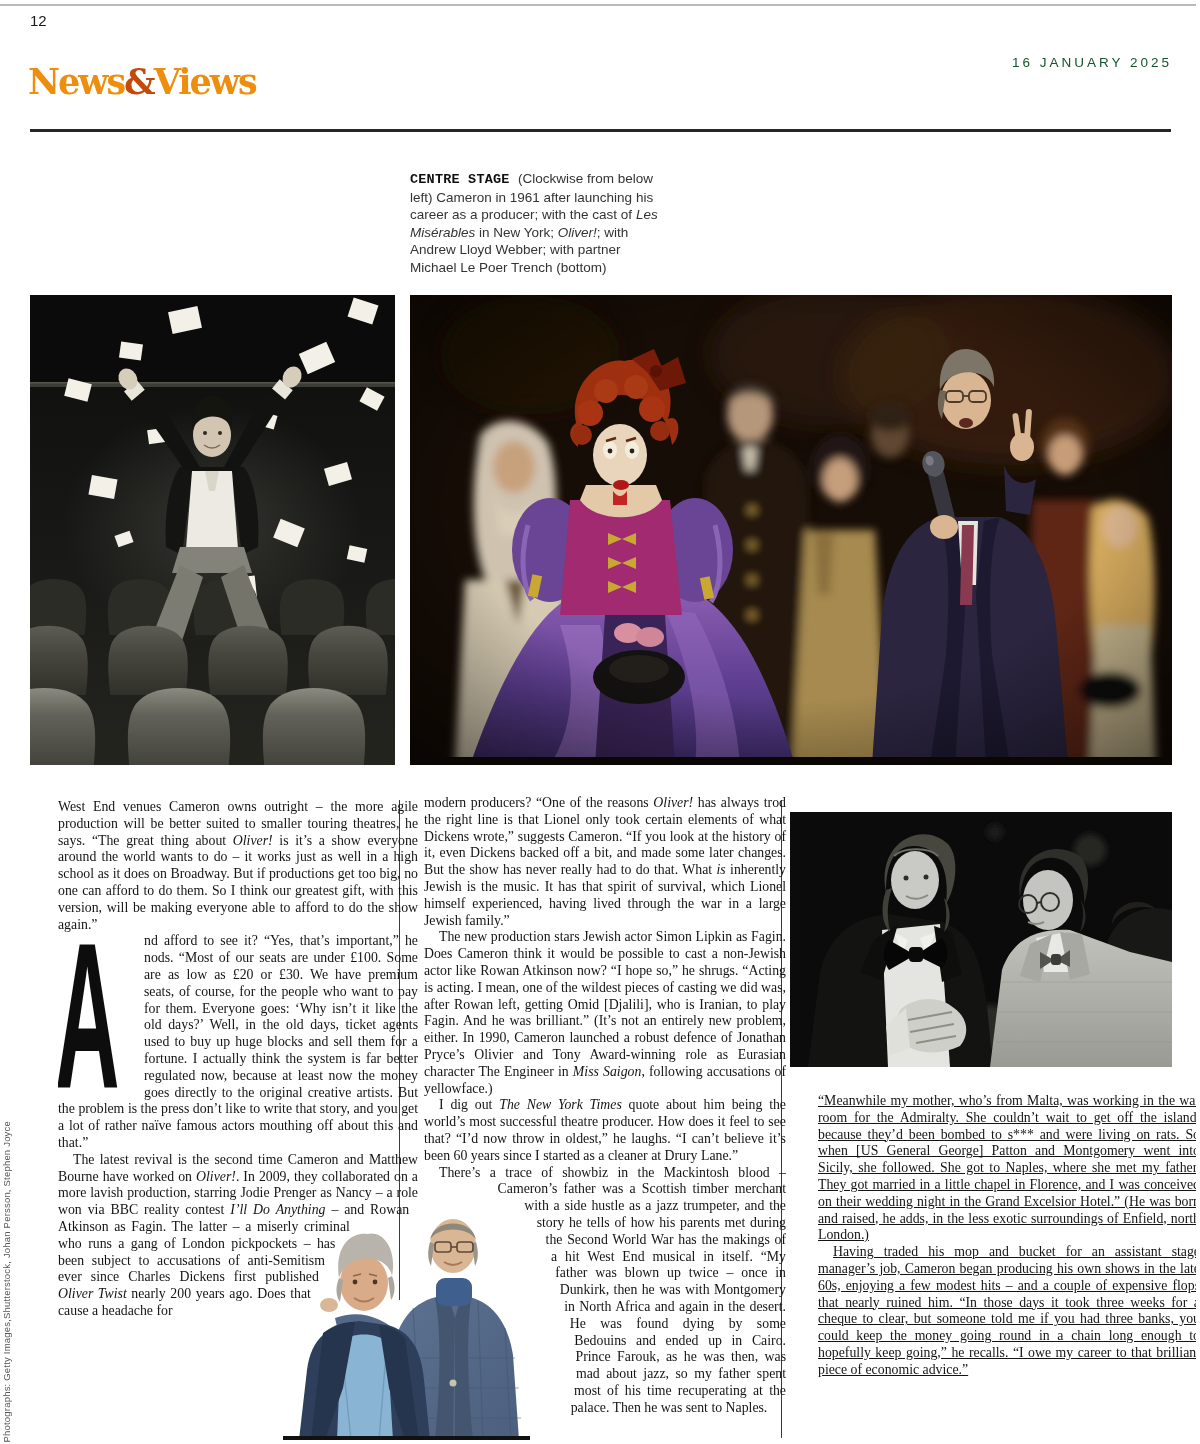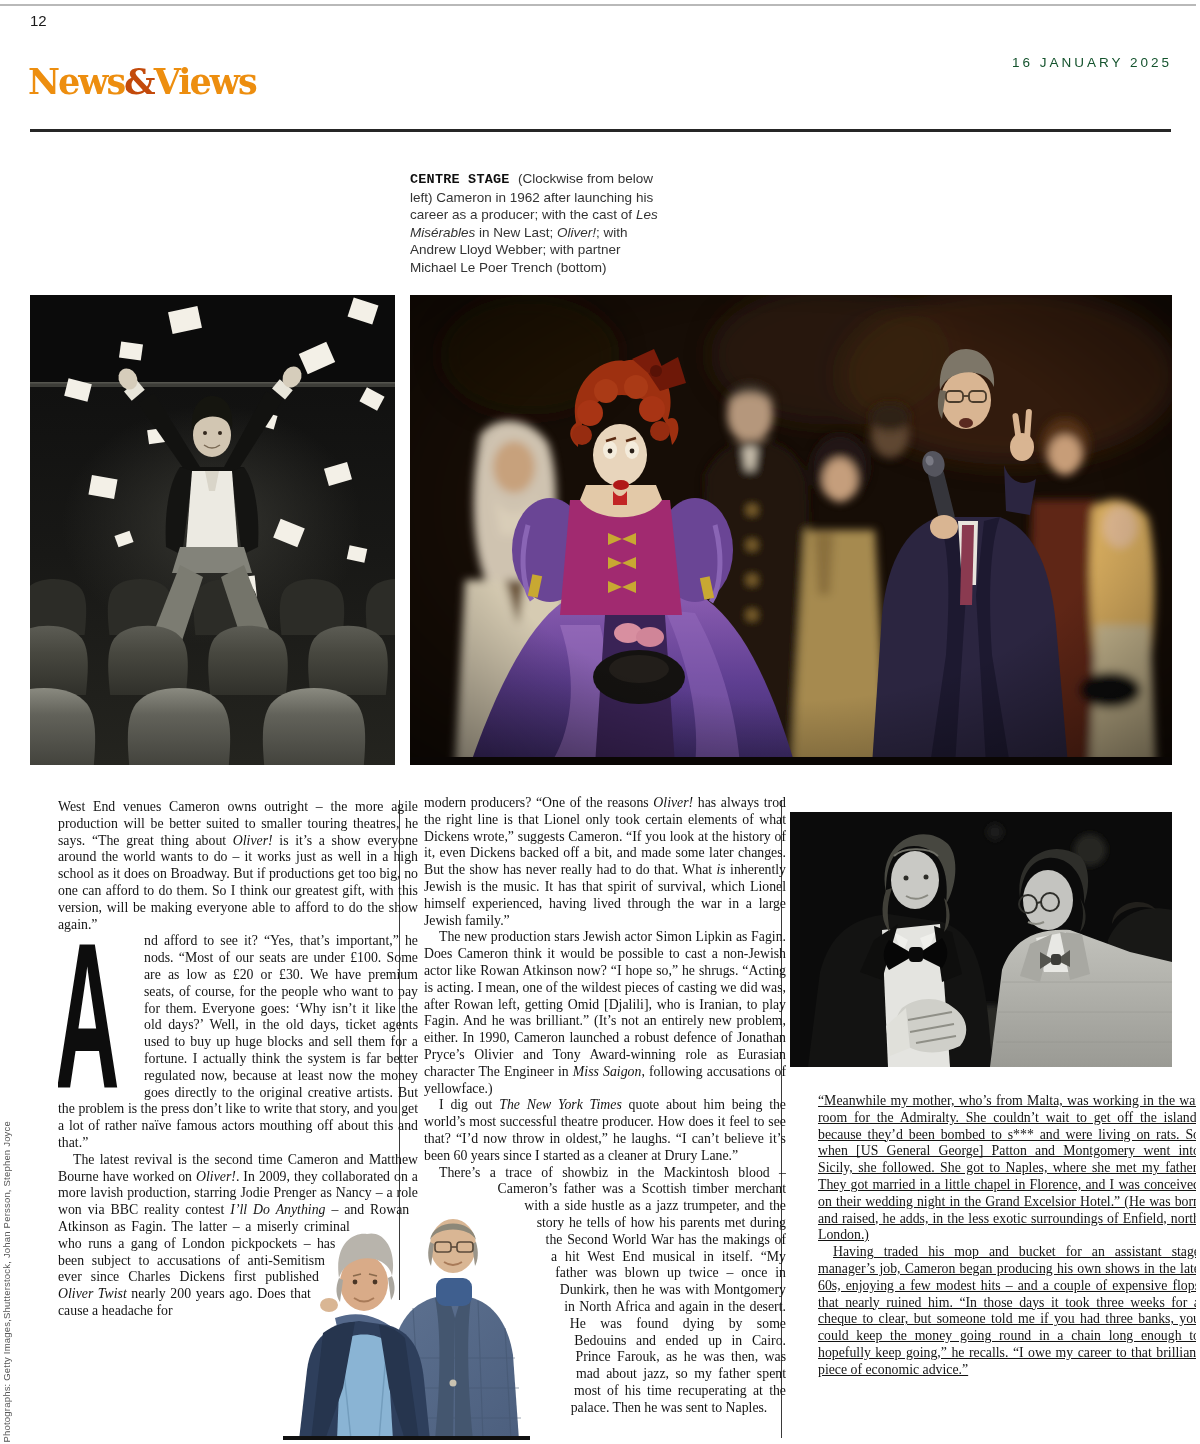--- a/index.html
+++ b/index.html
@@ -56,21 +56,21 @@
 
 <div id="page">
 
   <div class="toprule"></div>
   <div class="pagenum">12</div>
   <div class="pagedate">16 JANUARY 2025</div>
 
   <h1 class="masthead"><span class="mast-main">News</span><span class="mast-amp">&amp;</span><span class="mast-main">Views</span></h1>
   <div class="headrule"></div>
 
-  <p class="caption"><b>CENTRE STAGE </b><span>(Clockwise from below left) Cameron in 1962 after launching his career as a producer; with the cast of </span><i>Les Misérables</i><span> in New Last; </span><i>Oliver!</i><span>; with Andrew Lloyd Webber; with partner Michael Le Poer Trench (bottom)</span></p>
+  <p class="caption"><b>CENTRE STAGE </b><span>(Clockwise from below left) Cameron in 1961 after launching his career as a producer; with the cast of </span><i>Les Misérables</i><span> in New York; </span><i>Oliver!</i><span>; with Andrew Lloyd Webber; with partner Michael Le Poer Trench (bottom)</span></p>
 
   <figure id="photo1" class="photo" aria-label="Black-and-white photo of Cameron Mackintosh in 1969 sitting on theatre seat backs, arms raised, throwing tickets into the air">
     <svg viewBox="0 0 365 470" preserveAspectRatio="none" role="img">
       <defs>
         <linearGradient id="p1bg" x1="0" y1="0" x2="0" y2="1">
           <stop offset="0" stop-color="#0d0d0d"></stop>
             <stop offset=".55" stop-color="#181816"></stop>
             <stop offset="1" stop-color="#24241f"></stop>
         </linearGradient>
         <linearGradient id="seatF" x1="0" y1="0" x2="0" y2="1">

